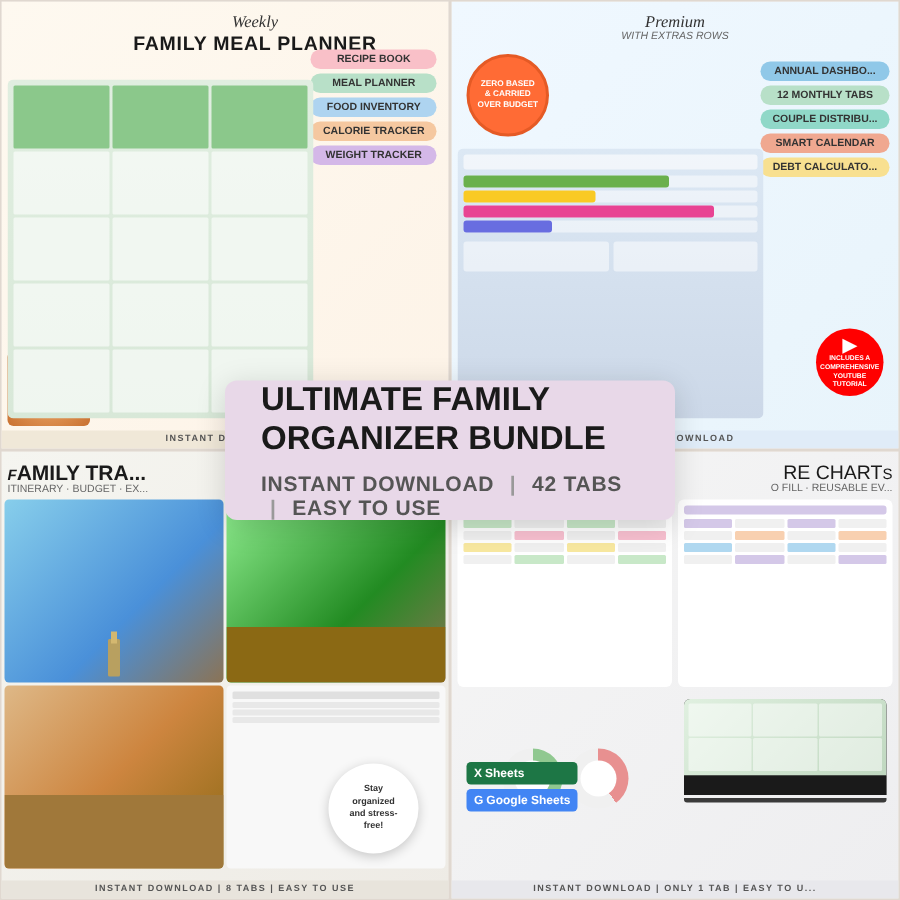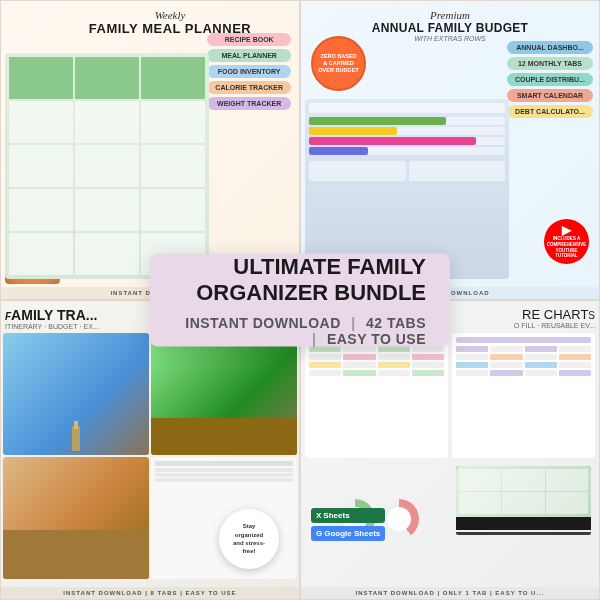--- a/index.html
+++ b/index.html
@@ -256,21 +256,21 @@
 
     
     .center-overlay {
       position: absolute;
       top: 50%;
       left: 50%;
       transform: translate(-50%, -50%);
       background: #e8d8e8;
       border-radius: 8px;
       padding: 0 24px;
-      text-align: right;
+      text-align: left;
       z-index: 10;
       box-shadow: 0 4px 20px rgba(0,0,0,0.15);
       width: 300px;
     }
 
     .center-title {
       font-size: 22px;
       font-weight: 900;
       color: #1a1a1a;
       line-height: 1.2;
@@ -579,21 +579,20 @@
     </div>
 
     <div class="q1-footer">
       INSTANT DOWNLOAD
     </div>
   </div>
 
   <div class="quadrant q2">
     <div class="q2-header">
       <div class="q2-premium">Premium</div>
-      <div class="q2-title">ANNUAL FAMILY BUDGET</div>
       <div class="q2-subtitle">WITH EXTRAS ROWS</div>
     </div>
 
     <div class="q2-badge">
       ZERO BASED<br>&amp; CARRIED<br>OVER BUDGET
     </div>
 
     <div class="q2-tags">
       <div class="tag tag-blue2">ANNUAL DASHBO...</div>
       <div class="tag tag-green">12 MONTHLY TABS</div>

